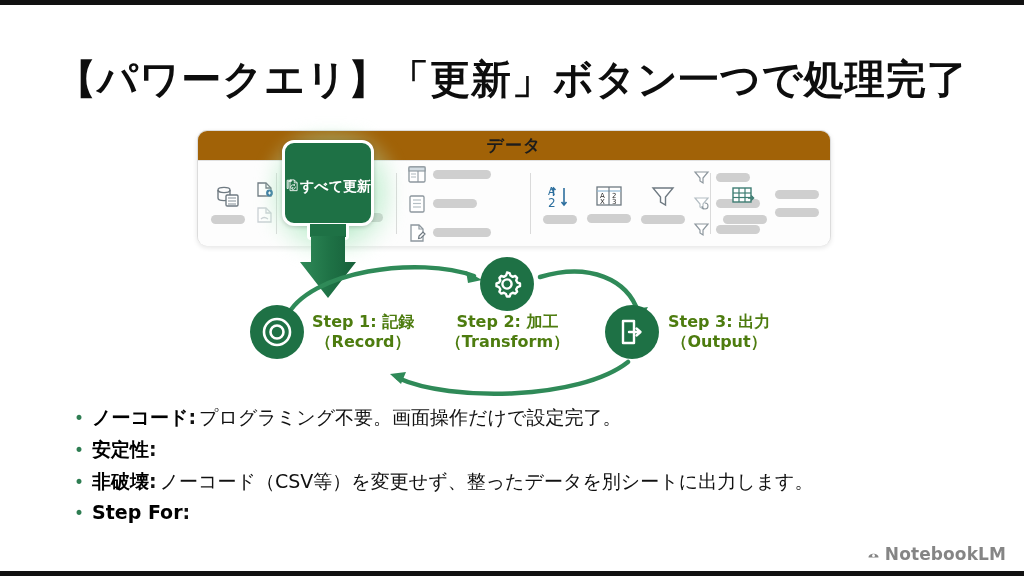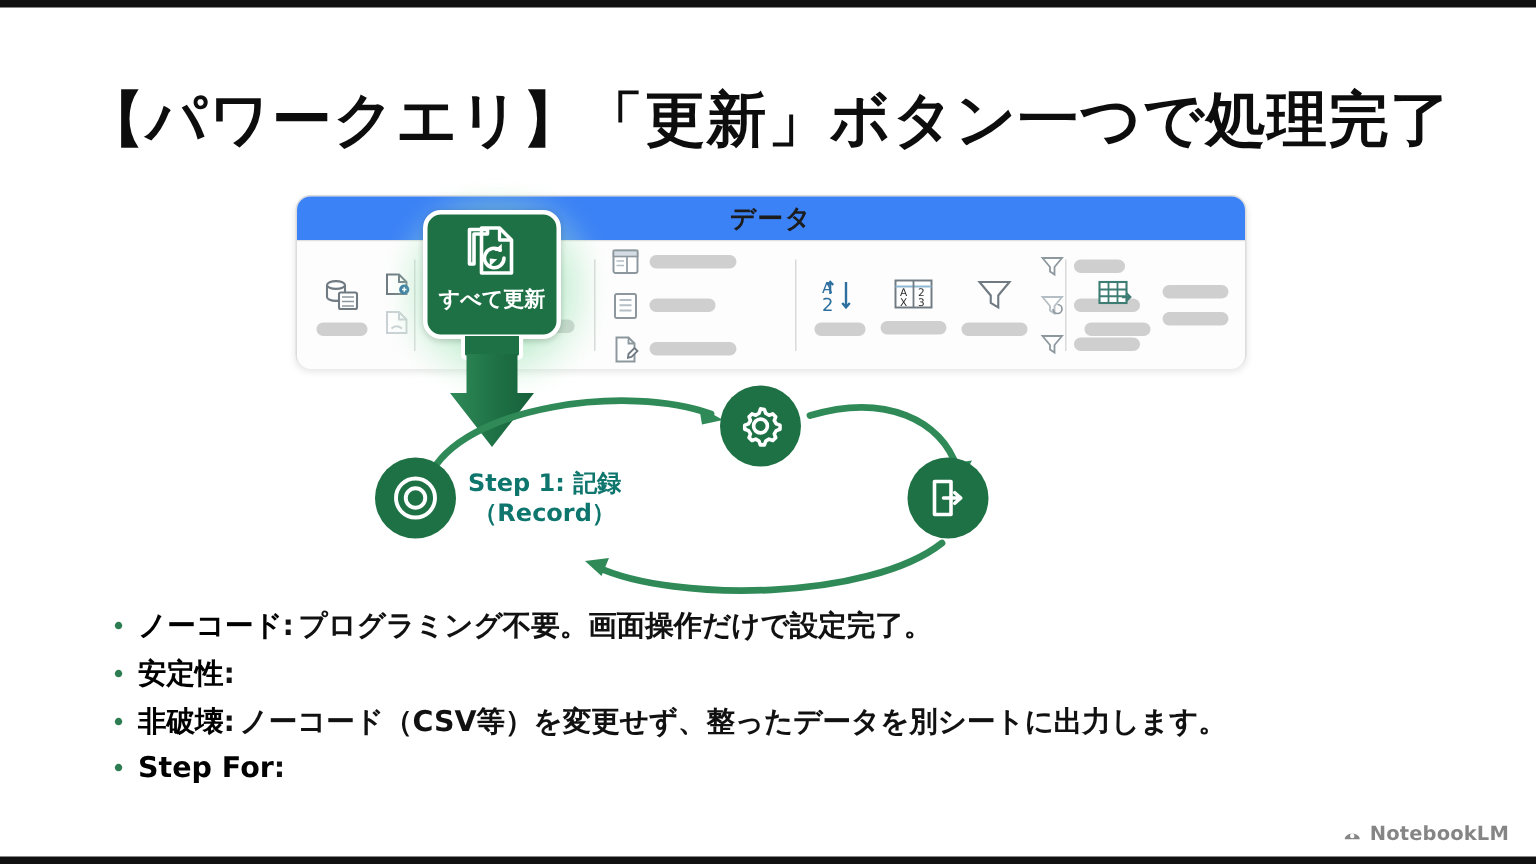--- a/index.html
+++ b/index.html
@@ -40,21 +40,21 @@
     left: 197px; top: 130px;
     width: 634px; height: 116px;
     background: #f3f3f3;
     border: 1px solid #dcdcdc;
     border-radius: 10px;
     box-shadow: 0 2px 5px rgba(0,0,0,0.10);
     overflow: visible;
   }
   #ribbon-tabbar {
     height: 30px;
-    background: #3b82f6;
+    background: #a16207;
     border-radius: 9px 9px 0 0;
     border-bottom: 1px solid #e1e1e1;
     display: flex; align-items: center; justify-content: center;
   }
   #ribbon-tab-label {
     font-size: 17px; font-weight: 700; color: #1c1c1c;
     letter-spacing: 1px;
   }
   #ribbon-body {
     position: relative;
@@ -112,21 +112,21 @@
     filter: blur(6px);
     pointer-events: none;
   }
   #refresh-button {
     position: absolute;
     left: 282px; top: 140px;
     width: 92px; height: 86px;
     background: #1e7145;
     border: 3px solid #ffffff;
     border-radius: 12px;
-    display: flex; flex-direction: column;
+    display: flex; flex-direction: row;
     align-items: center; justify-content: flex-start;
     padding-top: 6px;
     box-shadow: 0 1px 4px rgba(0,0,0,0.18);
   }
   #refresh-label {
     color: #ffffff;
     font-size: 14px;
     font-weight: 700;
     margin-top: 2px;
     letter-spacing: 0px;
@@ -164,21 +164,21 @@
   }
   #node1 { left: 20px; top: 55px; width: 54px; height: 54px; }
   #node2 { left: 250px; top: 7px; width: 54px; height: 54px; }
   #node3 { left: 375px; top: 55px; width: 54px; height: 54px; }
 
   .node-label {
     position: absolute;
     text-align: center;
     font-size: 16px;
     font-weight: 700;
-    color: #0f766e;
+    color: #4d7c0f;
     line-height: 1.28;
     white-space: nowrap;
   }
   #label1 { left: 82px; top: 62px; }
   #label2 { left: 200px; top: 62px; width: 155px; }
   #label3 { left: 438px; top: 62px; }
 
   
   #bullets {
     position: absolute;
@@ -199,33 +199,33 @@
     margin-right: 8px;
     line-height: 1;
   }
   .bullet-key {
     color: #000000;
     font-weight: 700;
   }
   .bullet-sep { color: #111111; font-weight: 700; }
   .bullet-text {
     color: #111111;
-    font-weight: 700;
+    font-weight: 400;
     margin-left: 3px;
   }
 
   
   #watermark {
     position: absolute;
     right: 18px; bottom: 12px;
     display: flex; align-items: center; gap: 5px;
     opacity: 0.62;
   }
   #watermark-text {
-    font-size: 13px; font-weight: 700; color: #3c3c3c;
+    font-size: 17px; font-weight: 700; color: #3c3c3c;
     letter-spacing: 0.1px;
   }
 </style>
 </head>
 <body>
 
 <div id="slide">
 
   <div class="edge-bar edge-top"></div>
 
@@ -437,27 +437,35 @@
     </div>
 
     <div class="node-circle" id="node2">
       <svg width="32" height="32" viewBox="0 0 32 32">
         <g fill="none" stroke="#ffffff" stroke-width="2.4" stroke-linejoin="round">
           <path d="M16 4.5 l2.6 .55 .9 2.5 2.2 1.3 2.5-.9 1.9 1.9 -.9 2.5 1.3 2.2 2.5 .9 0 2.7 -2.5 .9 -1.3 2.2 .9 2.5 -1.9 1.9 -2.5-.9 -2.2 1.3 -.9 2.5 -2.7 0 -.9-2.5 -2.2-1.3 -2.5 .9 -1.9-1.9 .9-2.5 -1.3-2.2 -2.5-.9 0-2.7 2.5-.9 1.3-2.2 -.9-2.5 1.9-1.9 2.5 .9 2.2-1.3 .9-2.5 z"></path>
           <circle cx="16" cy="16" r="4.6"></circle>
         </g>
       </svg>
     </div>
+    <div class="node-label" id="label2">
+      <div>Step 2: 加工</div>
+      <div>（Transform）</div>
+    </div>
 
     <div class="node-circle" id="node3">
       <svg width="32" height="32" viewBox="0 0 32 32">
         <path d="M7 5 h11 v22 h-11 z" fill="none" stroke="#ffffff" stroke-width="2.4" stroke-linejoin="round"></path>
         <path d="M18 5 l0 0" fill="none" stroke="#ffffff" stroke-width="2.4"></path>
         <path d="M13 16 h11 M20.5 12.5 l4 3.5 -4 3.5" fill="none" stroke="#ffffff" stroke-width="2.4" stroke-linecap="round" stroke-linejoin="round"></path>
       </svg>
+    </div>
+    <div class="node-label" id="label3">
+      <div>Step 3: 出力</div>
+      <div>（Output）</div>
     </div>
   </div>
 
   <div id="bullets">
 
     <div class="bullet">
       <span class="bullet-dot">•</span>
       <span class="bullet-key">ノーコード</span>
       <span class="bullet-sep">:</span>
       <span class="bullet-text">プログラミング不要。画面操作だけで設定完了。</span>

